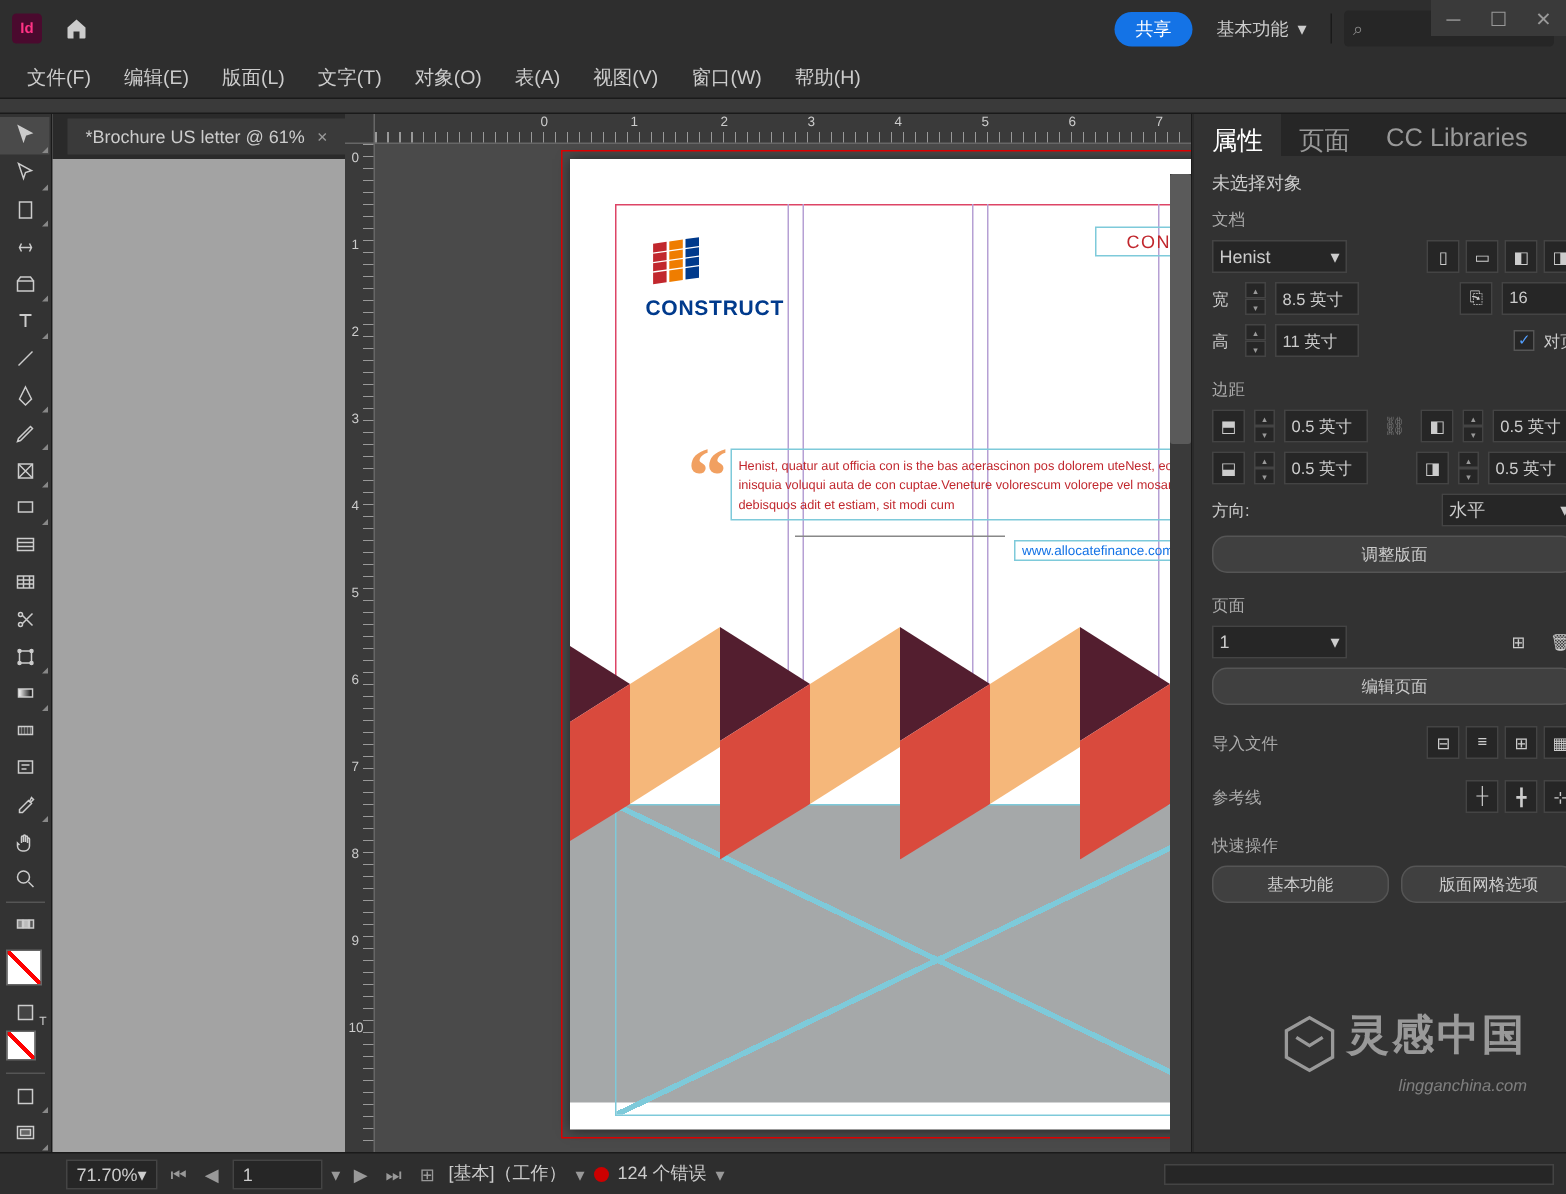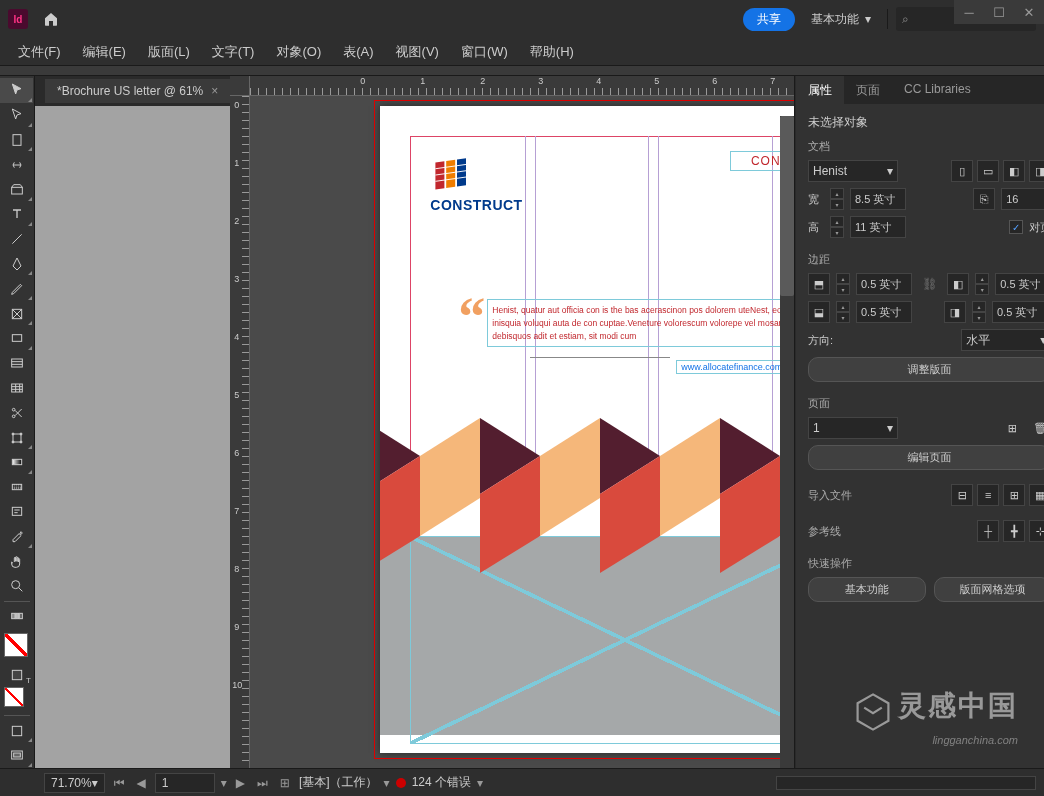--- a/index.html
+++ b/index.html
@@ -57,41 +57,41 @@
 .diag-frame{position:absolute;top:430px;left:30px;right:40px;bottom:9px;border:1px solid #7ecada}
 .diag-frame::before,.diag-frame::after{content:'';position:absolute;inset:0}
 .diag-frame::before{background:linear-gradient(to top right,transparent 49.5%,#7ecada 49.5%,#7ecada 50.5%,transparent 50.5%)}
 .diag-frame::after{background:linear-gradient(to top left,transparent 49.5%,#7ecada 49.5%,#7ecada 50.5%,transparent 50.5%)}
 .doc-scrollbar-v{position:absolute;top:20px;right:0;bottom:0;width:14px;background:#3a3a3a}
 .doc-scroll-thumb{position:absolute;top:0;width:100%;height:180px;background:#5a5a5a;border-radius:2px}
 .right-panels{width:250px;background:#333;display:flex;border-left:1px solid #1a1a1a}
 .panel-strip{width:10px;background:#333;border-right:1px solid #2a2a2a}
 .panel-content{flex:1;display:flex;flex-direction:column}
 .panel-tabs{display:flex;height:28px;background:#262626}
-.panel-tab{padding:6px 12px;font-size:12px;color:#999;cursor:pointer}
+.panel-tab{padding:6px 12px;font-size:17px;color:#999;cursor:pointer}
 .panel-tab.active{background:#323232;color:#fff}
 .panel-body{flex:1;background:#323232;padding:10px 12px;overflow-y:auto}
 .prop-section{margin-bottom:14px}
 .prop-title{color:#ccc;font-size:12px;margin-bottom:8px}
 .prop-subtitle{color:#aaa;font-size:11px;margin-bottom:6px}
 .prop-row{display:flex;align-items:center;gap:6px;margin-bottom:6px}
 .prop-label{color:#ccc;font-size:11px;min-width:16px}
 .prop-input{background:#262626;border:1px solid #444;color:#ccc;padding:3px 4px;font-size:11px;width:56px;height:22px}
 .prop-select{background:#262626;border:1px solid #444;color:#ccc;padding:2px 4px;font-size:11px;height:22px;display:flex;align-items:center;justify-content:space-between;cursor:pointer}
 .prop-btn{background:#404040;border:1px solid #555;color:#ccc;padding:4px 8px;font-size:11px;cursor:pointer;text-align:center;border-radius:10px}
 .prop-btn.wide{width:100%}
 .icon-btn{width:22px;height:22px;background:#262626;border:1px solid #444;display:flex;align-items:center;justify-content:center;color:#ccc;cursor:pointer;font-size:11px}
 .spinners{display:flex;flex-direction:column;width:14px}
 .spin{height:11px;background:#262626;border:1px solid #444;font-size:6px;color:#999;display:flex;align-items:center;justify-content:center;cursor:pointer}
 .checkbox{width:14px;height:14px;background:#262626;border:1px solid #555;display:flex;align-items:center;justify-content:center;color:#54a0ff;font-size:10px}
 .statusbar{height:28px;background:#2e2e2e;display:flex;align-items:center;padding:0 8px;gap:6px;border-top:1px solid #1a1a1a;color:#ccc;font-size:11px}
 .sb-field{background:#262626;padding:3px 6px;border:1px solid #444;height:20px;display:flex;align-items:center}
 .sb-arrow{cursor:pointer;color:#999;padding:0 3px}
 .sb-dot{width:10px;height:10px;background:#c00;border-radius:50%}
-.watermark{position:absolute;right:26px;bottom:50px;opacity:0.5;text-align:right;pointer-events:none}
+.watermark{position:absolute;right:26px;bottom:66px;opacity:0.5;text-align:right;pointer-events:none}
 .watermark .cn{color:#fff;font-size:28px;font-weight:bold;letter-spacing:2px}
 .watermark .en{color:#ccc;font-size:11px;font-style:italic}
 .icon-row{display:flex;gap:4px}
 </style>
 </head>
 <body>
 
 <div class="titlebar">
   <div class="app-icon">Id</div>
   <div class="home-icon">

